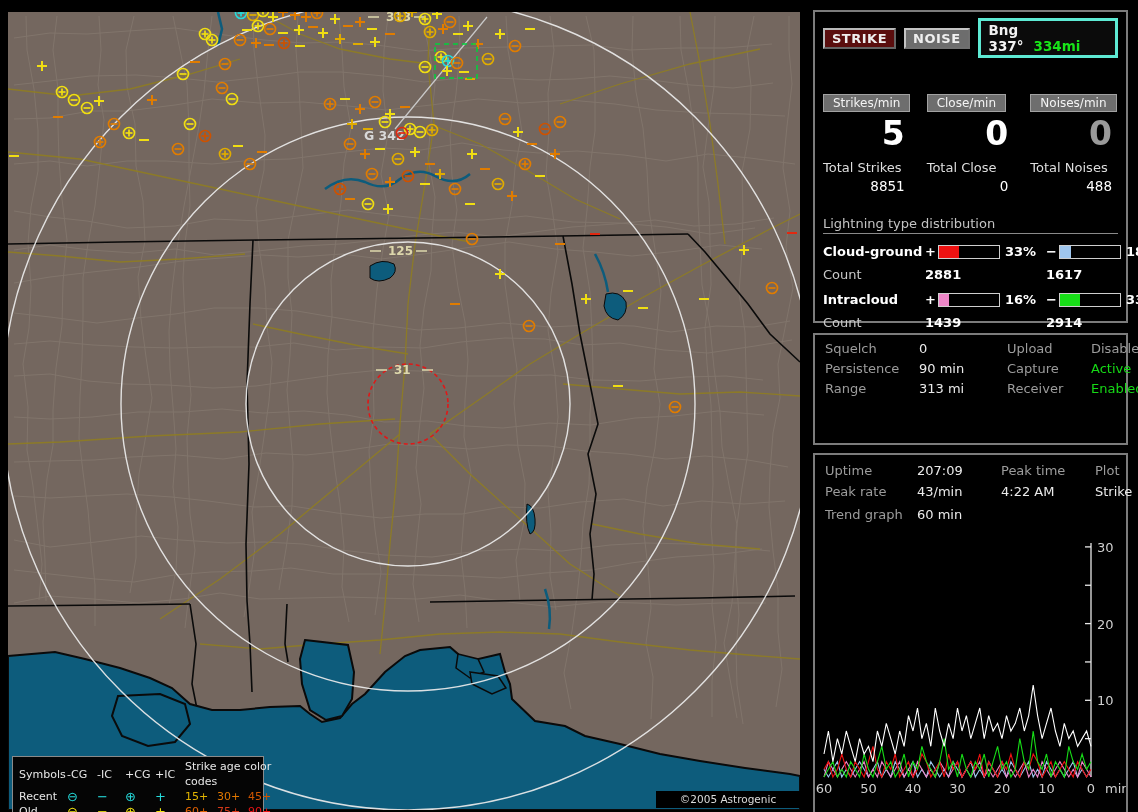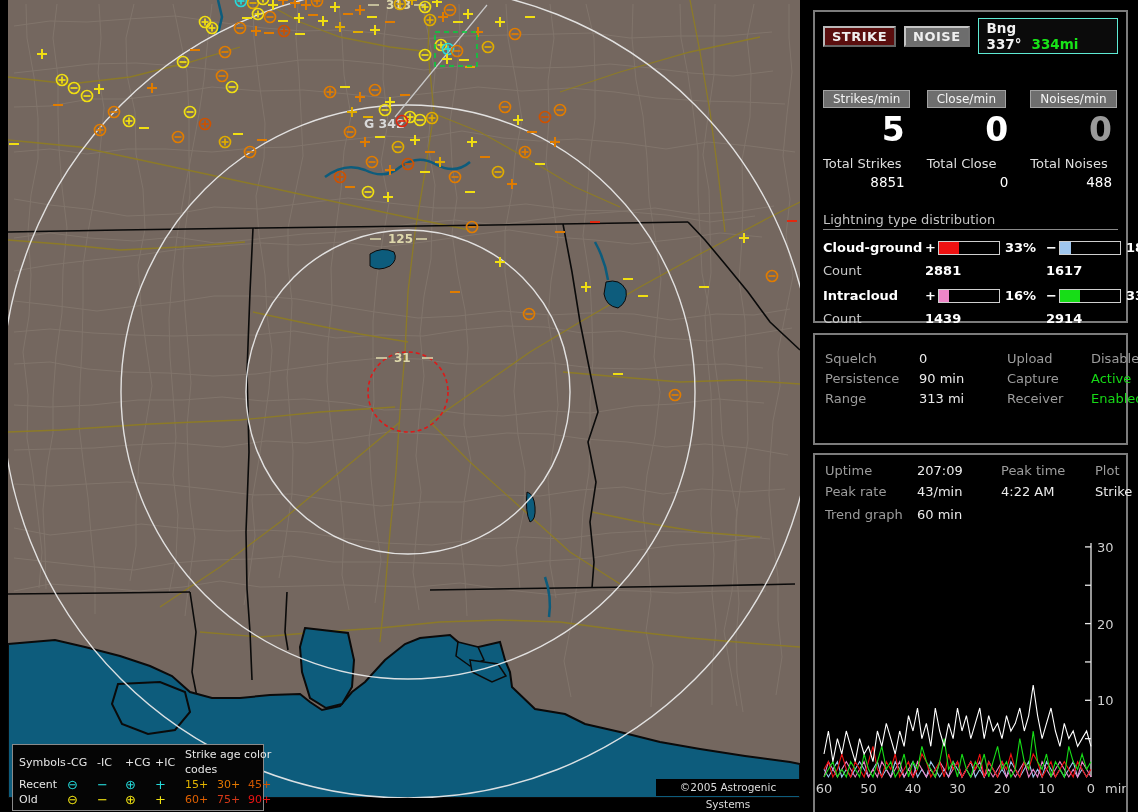--- a/index.html
+++ b/index.html
@@ -1,55 +1,55 @@
 <!DOCTYPE html>
 <html><head>
 <meta charset="utf-8">
 <style>
   html,body{margin:0;padding:0;background:#000;width:1138px;height:812px;overflow:hidden;
     font-family:"DejaVu Sans","Liberation Sans",sans-serif;-webkit-font-smoothing:none;}
   #stage{position:relative;width:1138px;height:812px;background:#000;}
   
-  #map{position:absolute;left:8px;top:0;width:792px;height:798px;background:#f97316;}
+  #map{position:absolute;left:8px;top:12px;width:792px;height:798px;background:#f97316;}
   #mapsvg{position:absolute;left:0;top:0;}
   #legend{position:absolute;left:4px;top:744px;width:240px;background:#050505;border:1px solid #8a8a8a;
     color:#e6e6e6;font-size:11px;padding:2px 4px 3px 6px;}
   .lgrow{display:grid;grid-template-columns:48px 30px 28px 30px 30px 32px 31px 28px;line-height:15px;align-items:center;}
   .lgsym{font-size:13px;line-height:13px;}
   #copyright{position:absolute;left:648px;top:779px;width:144px;height:17px;background:#000;color:#dcdcdc;
     font-size:10.5px;line-height:17px;text-align:center;}
   
   .panel{position:absolute;left:813px;width:315px;background:#000;border:2px solid #7c7c7c;border-radius:0;box-sizing:border-box;}
   #panelA{top:10px;height:313px;padding:6px 8px;}
   #panelB{top:333px;height:112px;padding:6px 10px;}
   #panelC{top:453px;height:428px;padding:8px 10px;}
   .toprow{display:flex;align-items:center;}
   .btn{font-weight:bold;font-size:13px;padding:1px 7px;margin-right:8px;letter-spacing:.5px;cursor:default;}
   .btn-strike{background:#5a0e0e;color:#efefef;border:2px outset #b9b9b9;}
   .btn-noise{background:#6d6d6d;color:#efefef;border:2px outset #c4c4c4;}
-  .bngbox{margin-left:auto;background:#0b0b0b;border:1px solid #5eead4;padding:1px 8px;font-weight:bold;font-size:13.5px;color:#f2f2f2;}
+  .bngbox{margin-left:auto;background:#0b0b0b;border:3px solid #5eead4;padding:1px 8px;font-weight:bold;font-size:13.5px;color:#f2f2f2;}
   .bng-dist{color:#18e418;margin-left:10px;}
   .statgrid{display:grid;grid-template-columns:1fr 1fr 1fr;column-gap:16px;margin-top:34px;}
   .chip{display:inline-block;background:#6e6e6e;border:1px solid #a2a2a2;color:#f4f4f4;font-size:12px;padding:1px 9px;}
   .rate{font-size:33px;font-weight:bold;color:#fff;text-align:right;padding-right:6px;line-height:40px;margin-top:2px;}
   .rate.dim{color:#9a9a9a;}
   .tlabel{font-size:13px;color:#dedede;margin-top:6px;}
   .tvalue{font-size:13.5px;color:#fff;text-align:right;padding-right:6px;margin-top:3px;}
   .dist-head{margin-top:22px;color:#c3c3c3;font-size:13px;border-bottom:1px solid #8a8a8a;padding-bottom:2px;}
   .dist-row{display:grid;grid-template-columns:102px 13px 62px 46px 13px 62px 1fr;align-items:center;margin-top:10px;font-size:13px;}
   .dist-row .dl{font-weight:bold;color:#fff;}
   .sign{font-weight:bold;color:#fff;}
   .bar{height:12px;border:1px solid #cfcfcf;background:#000;}
   .bar>div{height:100%;}
   .pct{font-weight:bold;color:#fff;padding-left:5px;}
   .count-row{display:grid;grid-template-columns:102px 121px 1fr;font-size:13px;margin-top:8px;}
   .count-row .cl{color:#c9c9c9;}
   .count-row .cv{font-weight:bold;color:#fff;}
   .dt{color:#00e400;font-weight:bold;font-size:17px;border-bottom:1px solid #7a7a7a;padding-bottom:4px;}
-  .bgrid{display:grid;grid-template-columns:94px 88px 84px 1fr;row-gap:5px;font-size:13px;margin-top:10px;}
+  .bgrid{display:grid;grid-template-columns:94px 88px 84px 1fr;row-gap:5px;font-size:13px;}
   .glab{color:#9c9c9c;} .gval{color:#eaeaea;}
   .st-gray{color:#9c9c9c;} .st-green{color:#16d916;}
   .cgrid{display:grid;grid-template-columns:92px 84px 94px 1fr;row-gap:6px;font-size:13px;position:relative;z-index:2;}
   .tgrow{margin-top:8px;}
   #chartsvg{position:absolute;left:0;top:0;z-index:1;}
 </style>
 </head>
 <body>
 <div id="stage">
 

